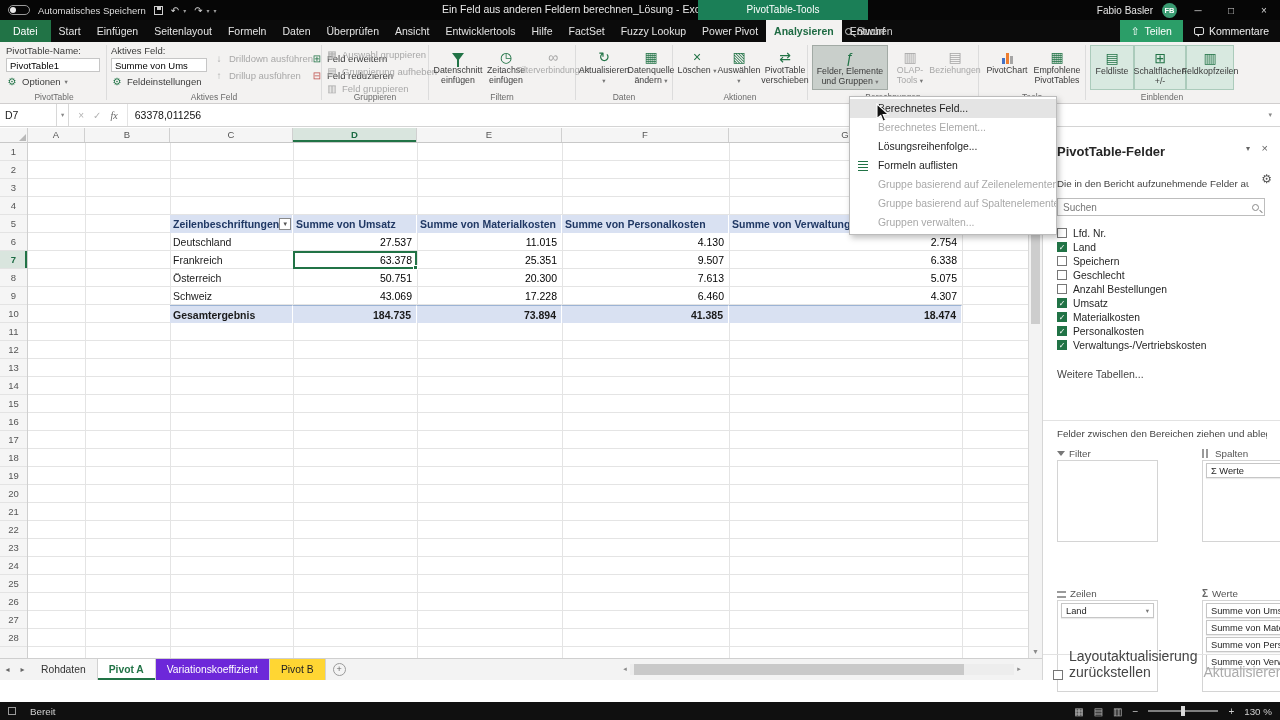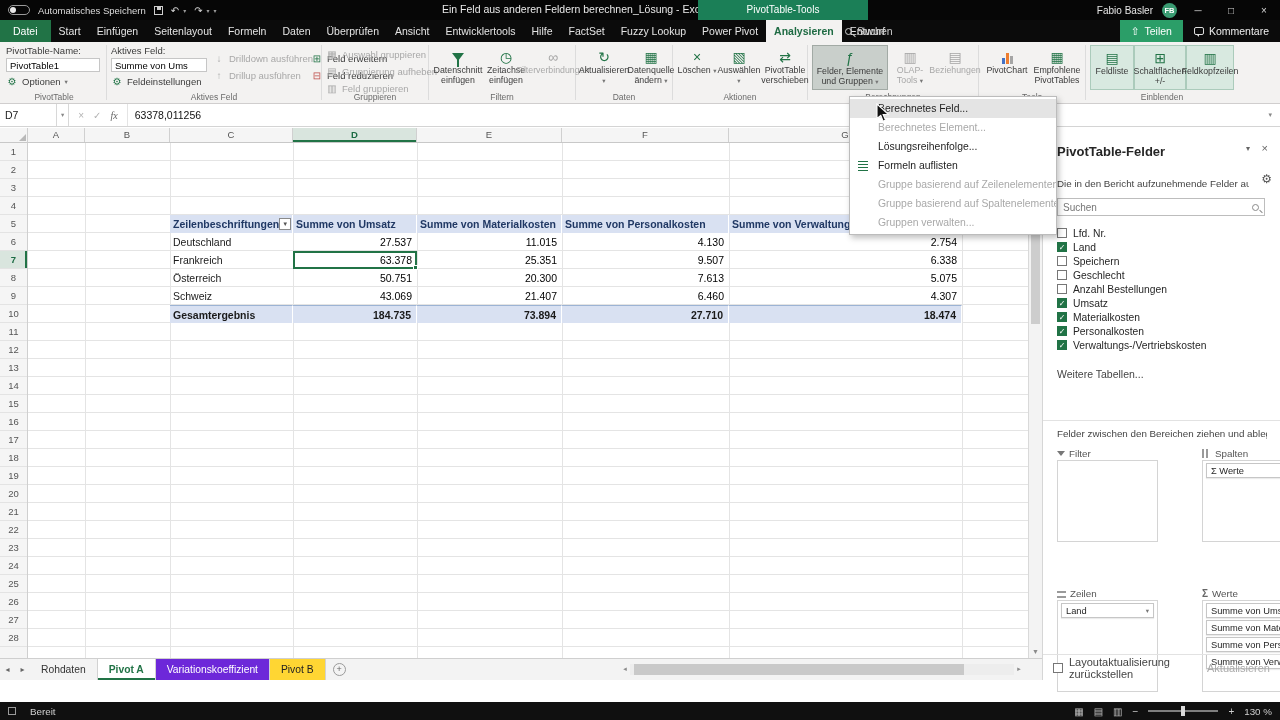--- a/index.html
+++ b/index.html
@@ -122,21 +122,21 @@
   .pn-areas { position:absolute; left:14px; top:318px; width:210px; display:grid; grid-template-columns:101px 101px; column-gap:8px; row-gap:8px;gap:44px; }
   .area-h { display:flex; align-items:center; gap:4px; font-size:9.8px; color:#555; height:14px; }
   .area-box { border:1px solid #d4d4d4; background:#fff; height:82px; overflow:hidden; }
   .area-box.tall { height:92px; }
   .chip { height:15px; border:1px solid #c6c6c6; background:#fff; box-shadow:0 1px 1px rgba(0,0,0,0.08); font-size:9.3px; display:flex; align-items:center; padding:0 4px; margin:2px 3px; white-space:nowrap; overflow:hidden; color:#262626; }
   .chip .caret { margin-left:auto; }
   .ic-funnel { width:0; height:0; border-left:4px solid transparent; border-right:4px solid transparent; border-top:5px solid #777; }
   .ic-cols { width:9px; height:9px; background:repeating-linear-gradient(90deg,#9a9a9a 0 2px,transparent 2px 4.5px); }
   .ic-rows { width:9px; height:9px; background:repeating-linear-gradient(0deg,#9a9a9a 0 2px,transparent 2px 4.5px); }
   .ic-sigma { font-size:10px; color:#666; font-weight:bold; }
-  .pn-footer { position:absolute; left:0; right:0; bottom:0; height:26px; border-top:1px solid #e2e2e2; display:flex; align-items:center; padding:0 10px; gap:6px; font-size:11px; color:#444; }
+  .pn-footer { position:absolute; left:0; right:0; bottom:0; height:26px; border-top:1px solid #e2e2e2; display:flex; align-items:flex-end; padding:0 10px; gap:6px; font-size:14px; color:#444; }
   .pn-update { margin-left:auto; color:#ababab; }
 
   
   .sheetbar { position:absolute; left:0; top:658px; width:1042px; height:22px; background:#f3f3f3; border-top:1px solid #cfcfcf; display:flex; align-items:stretch; }
   .sbnav { width:15px; display:flex; align-items:center; justify-content:center; color:#666; font-size:8px; }
   .stab { padding:0 11px; display:flex; align-items:center; font-size:10.3px; color:#333; border-right:1px solid #d2d2d2; white-space:nowrap; }
   .stab.t-sel { background:#fff; color:#217346; font-weight:bold; box-shadow:inset 0 -2px 0 #217346; }
   .stab.t-dark { background:#6d28d9; color:#fff;text-align:right; }
   .stab.t-yellow { background:#ffd633; color:#222; }
   .addsheet { width:13px; height:13px; border:1px solid #9a9a9a; border-radius:50%; color:#666; font-size:9px; line-height:11px; text-align:center; margin:4px 0 0 7px; }
@@ -493,28 +493,28 @@
       <div class="pc pnum">6.338</div>
 
       <div class="pc plab">Österreich</div>
       <div class="pc pnum">50.751</div>
       <div class="pc pnum">20.300</div>
       <div class="pc pnum">7.613</div>
       <div class="pc pnum">5.075</div>
 
       <div class="pc plab">Schweiz</div>
       <div class="pc pnum">43.069</div>
-      <div class="pc pnum">21.407</div>
+      <div class="pc pnum">17.228</div>
       <div class="pc pnum">6.460</div>
       <div class="pc pnum">4.307</div>
 
       <div class="pc ptot">Gesamtergebnis</div>
       <div class="pc ptot pnum">184.735</div>
       <div class="pc ptot pnum">73.894</div>
-      <div class="pc ptot pnum">27.710</div>
+      <div class="pc ptot pnum">41.385</div>
       <div class="pc ptot pnum">18.474</div>
     </div>
 
     <div class="selcell">
         <span class="fh"></span>
       </div>
   </div>
 
   <div class="vscroll">
     <div class="vsa">▲</div>

